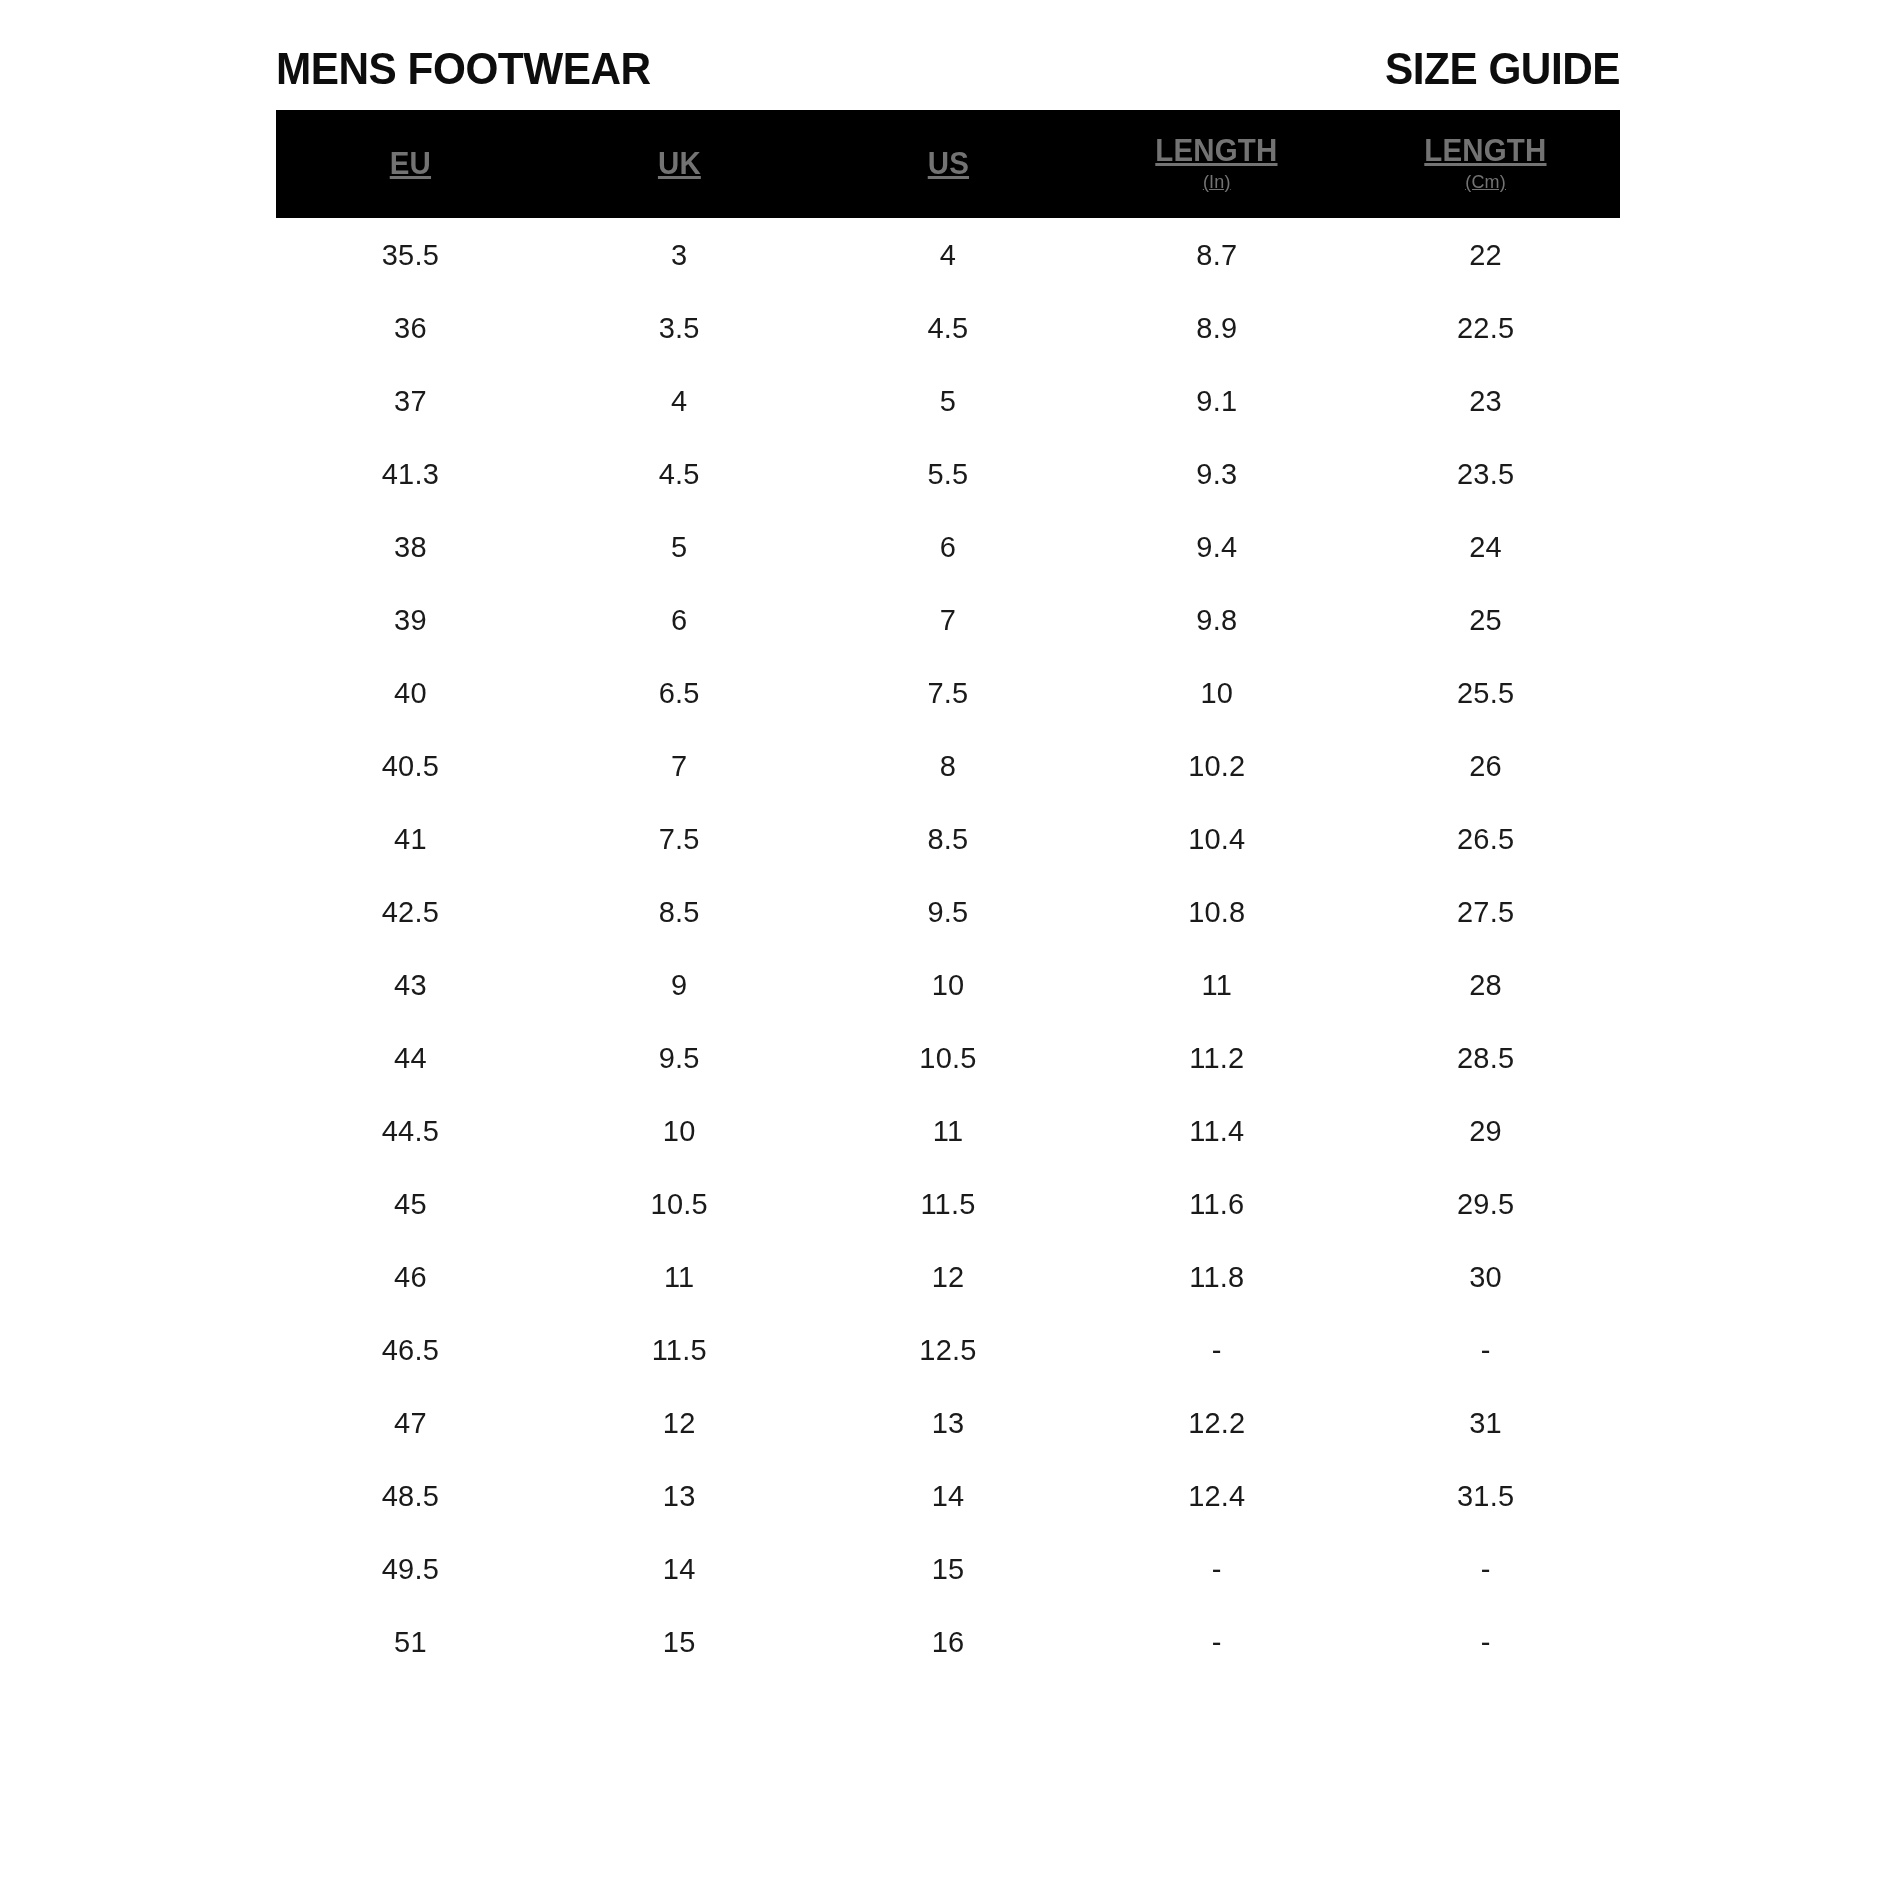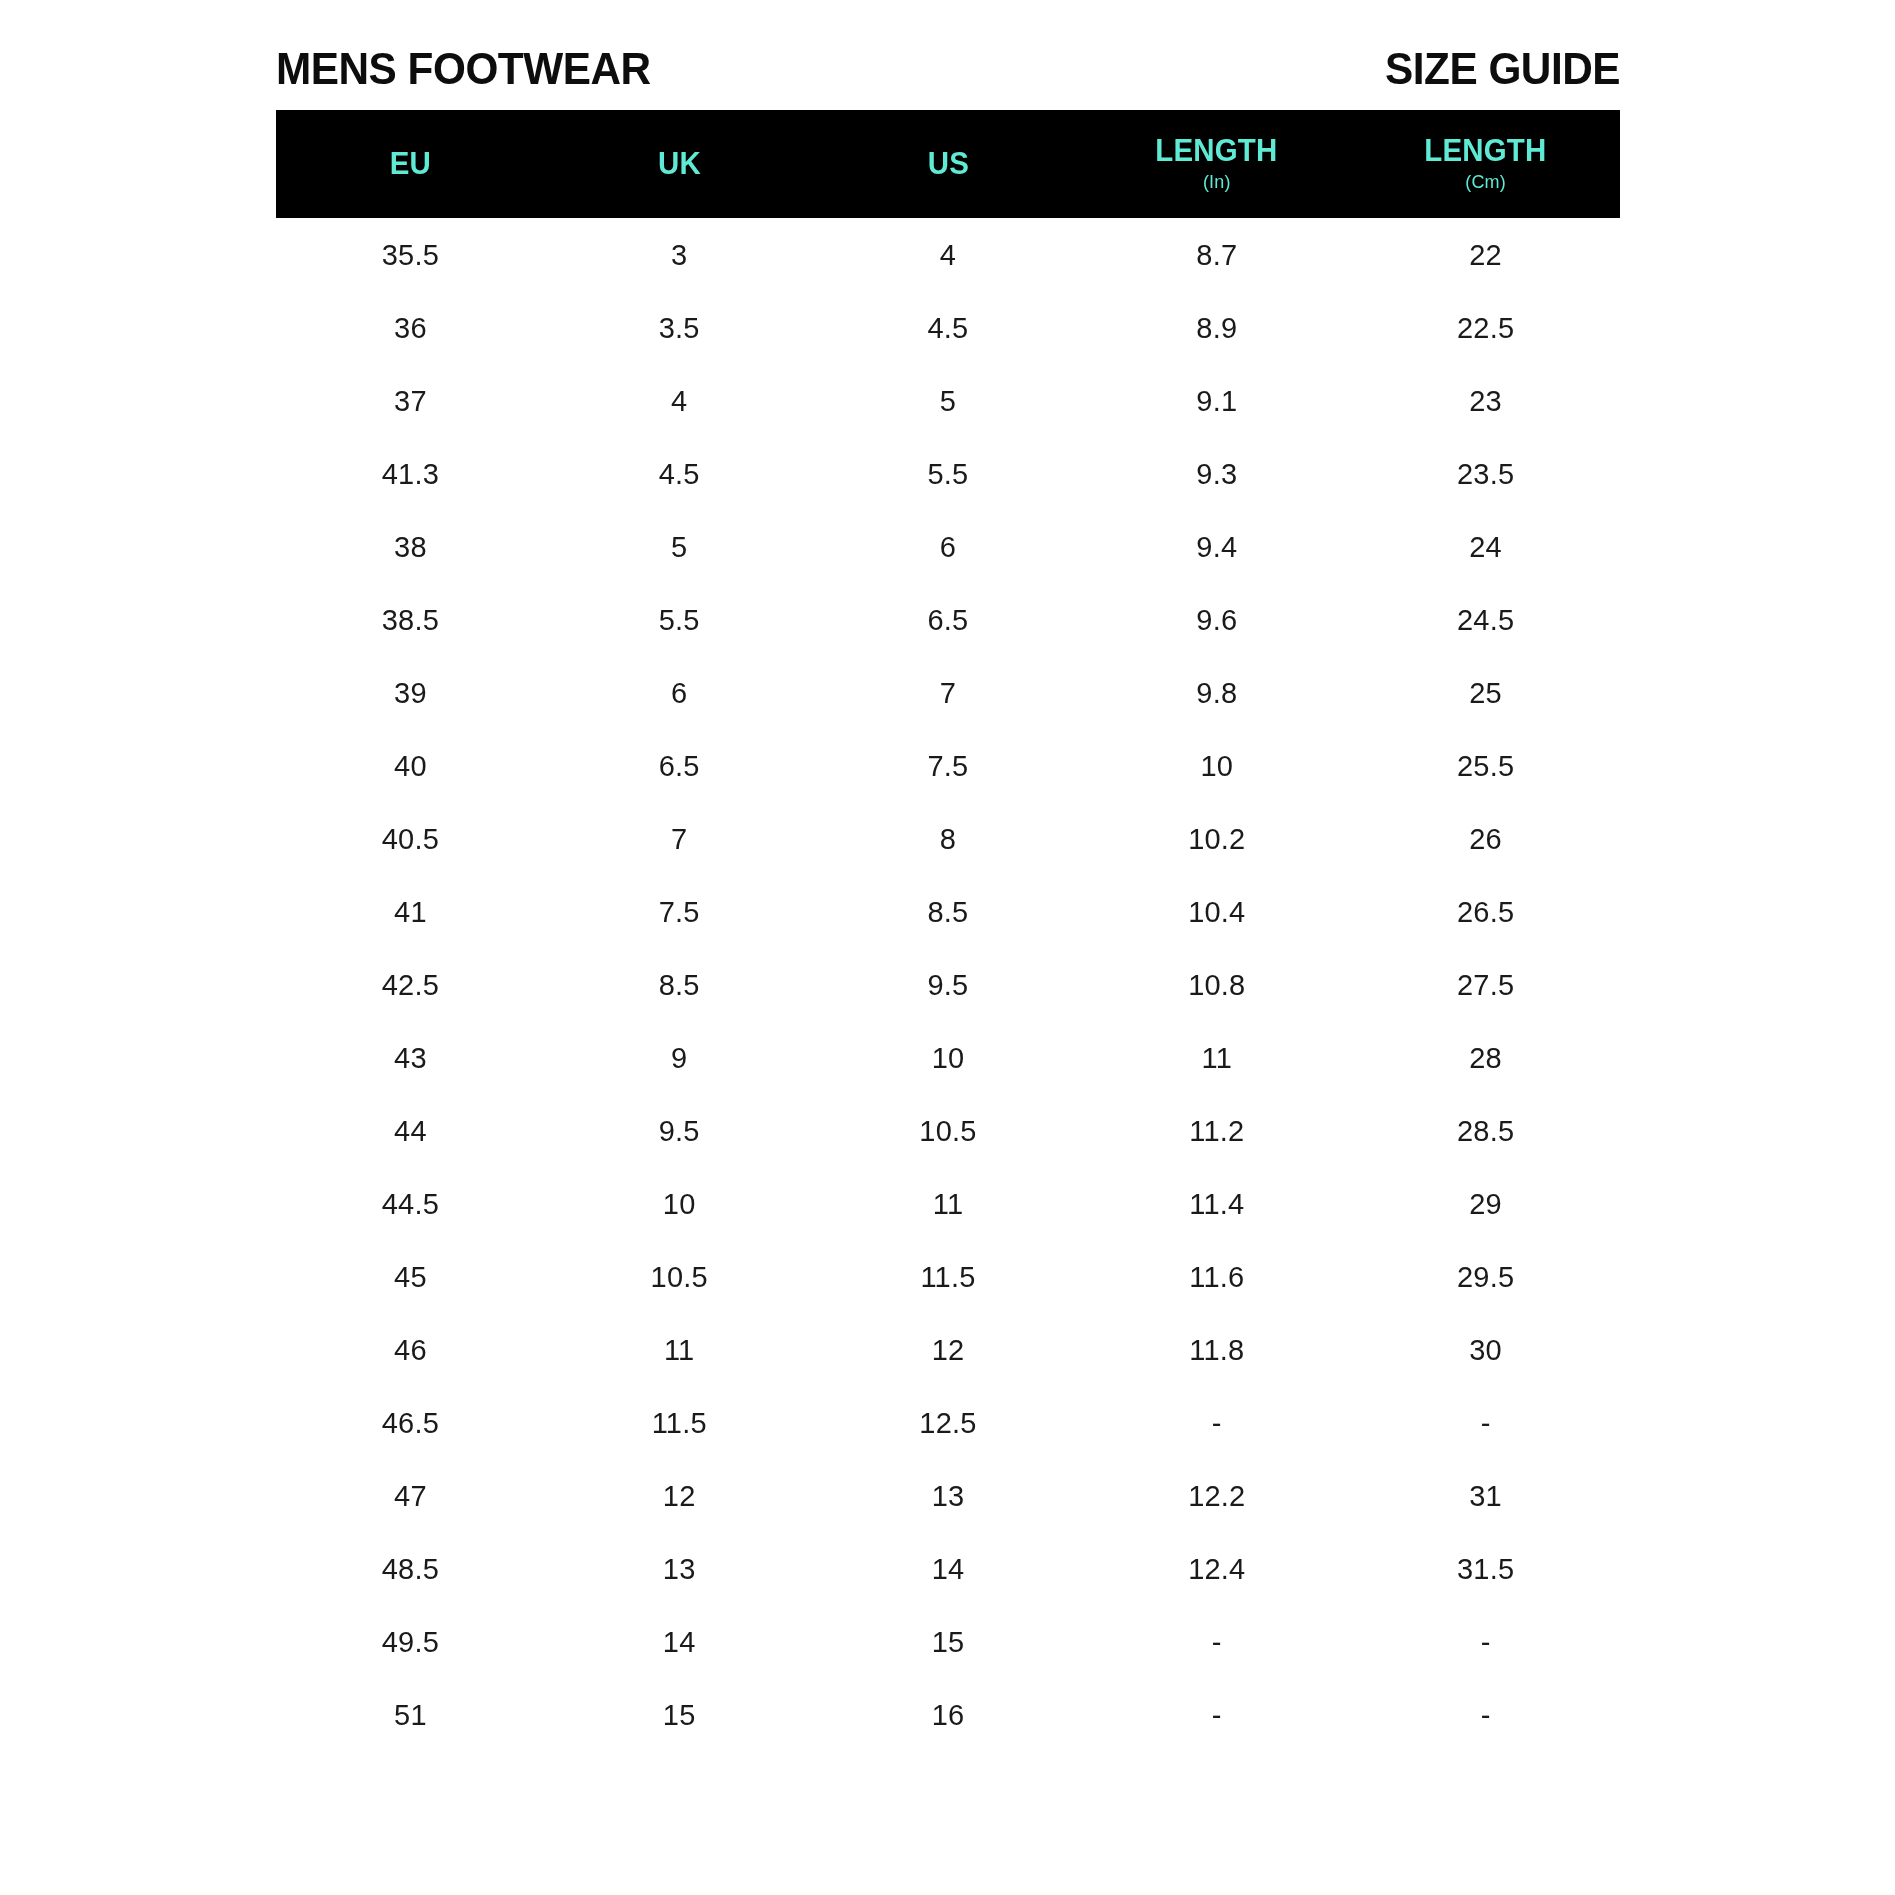--- a/index.html
+++ b/index.html
@@ -60,22 +60,23 @@
   }
 
   .size-table thead tr {
     background: #000000;
   }
   .size-table thead th {
     height: 108px;
     vertical-align: middle;
     padding: 0;
     text-align: center;
-    color: #5eead4;
+    color: #737373;
     font-weight: 700;
+    text-decoration: underline;
   }
   .th-main {
     display: block;
     font-size: 31px;
     line-height: 34px;
     letter-spacing: 0.2px;
     text-transform: uppercase;
     transform: scaleX(0.95);
   }
   .th-sub {
@@ -175,27 +176,20 @@
           <td>23.5</td>
         </tr>
         <tr>
           <td>38</td>
           <td>5</td>
           <td>6</td>
           <td>9.4</td>
           <td>24</td>
         </tr>
         <tr>
-          <td>38.5</td>
-          <td>5.5</td>
-          <td>6.5</td>
-          <td>9.6</td>
-          <td>24.5</td>
-        </tr>
-        <tr>
           <td>39</td>
           <td>6</td>
           <td>7</td>
           <td>9.8</td>
           <td>25</td>
         </tr>
         <tr>
           <td>40</td>
           <td>6.5</td>
           <td>7.5</td>

